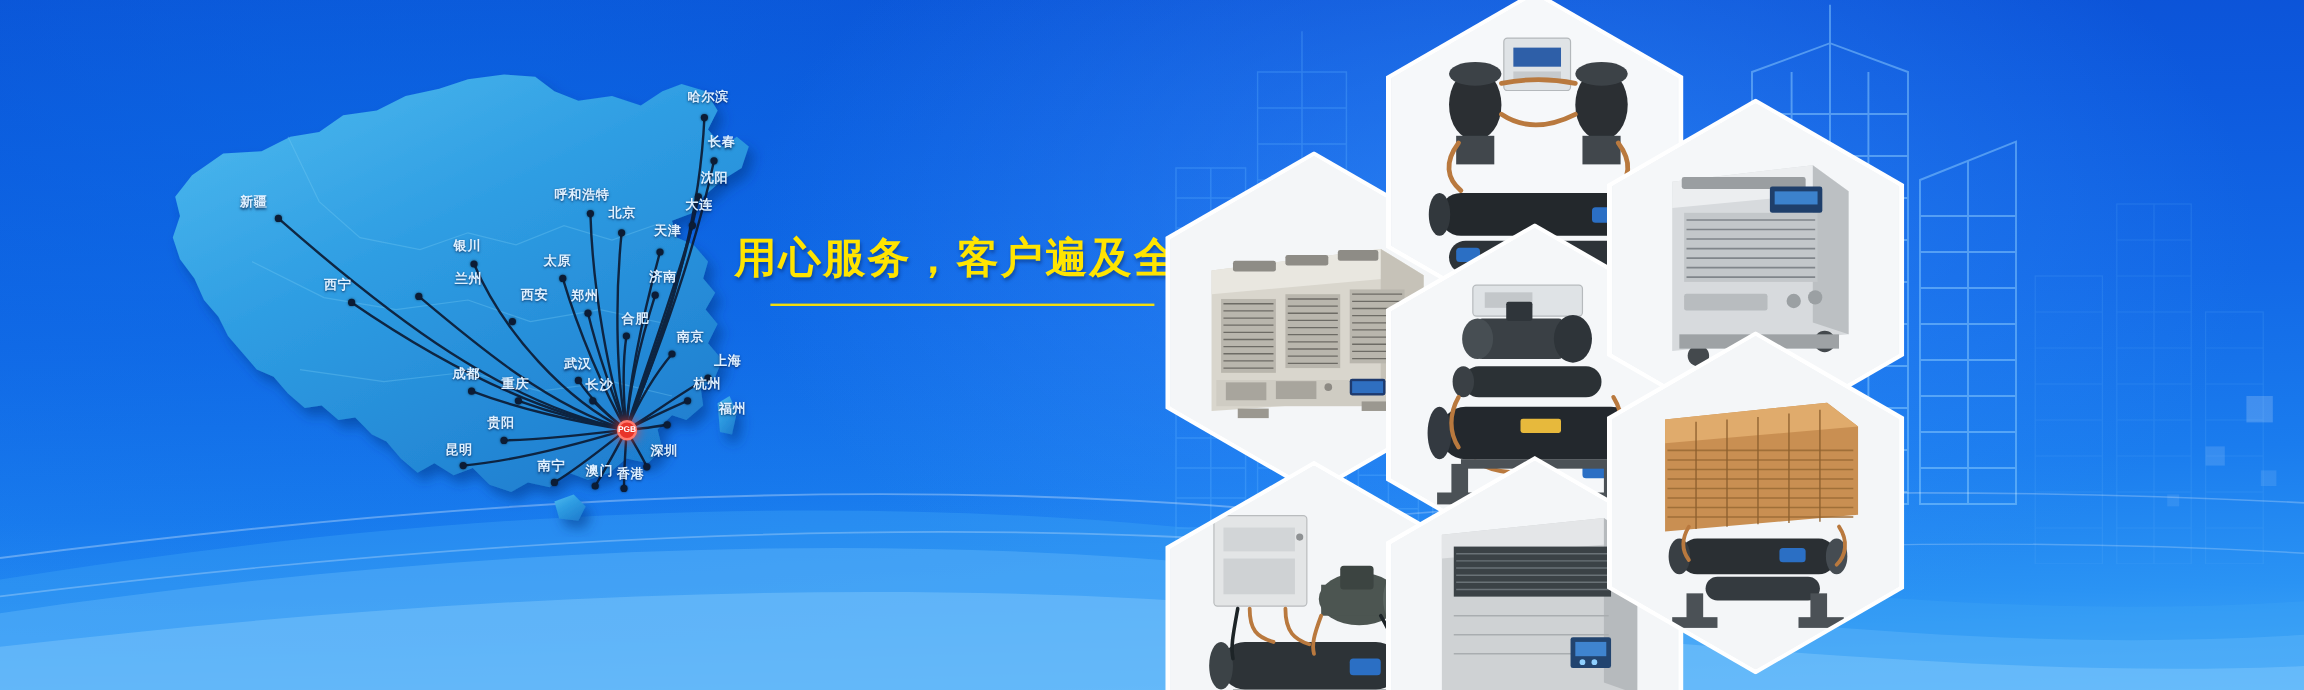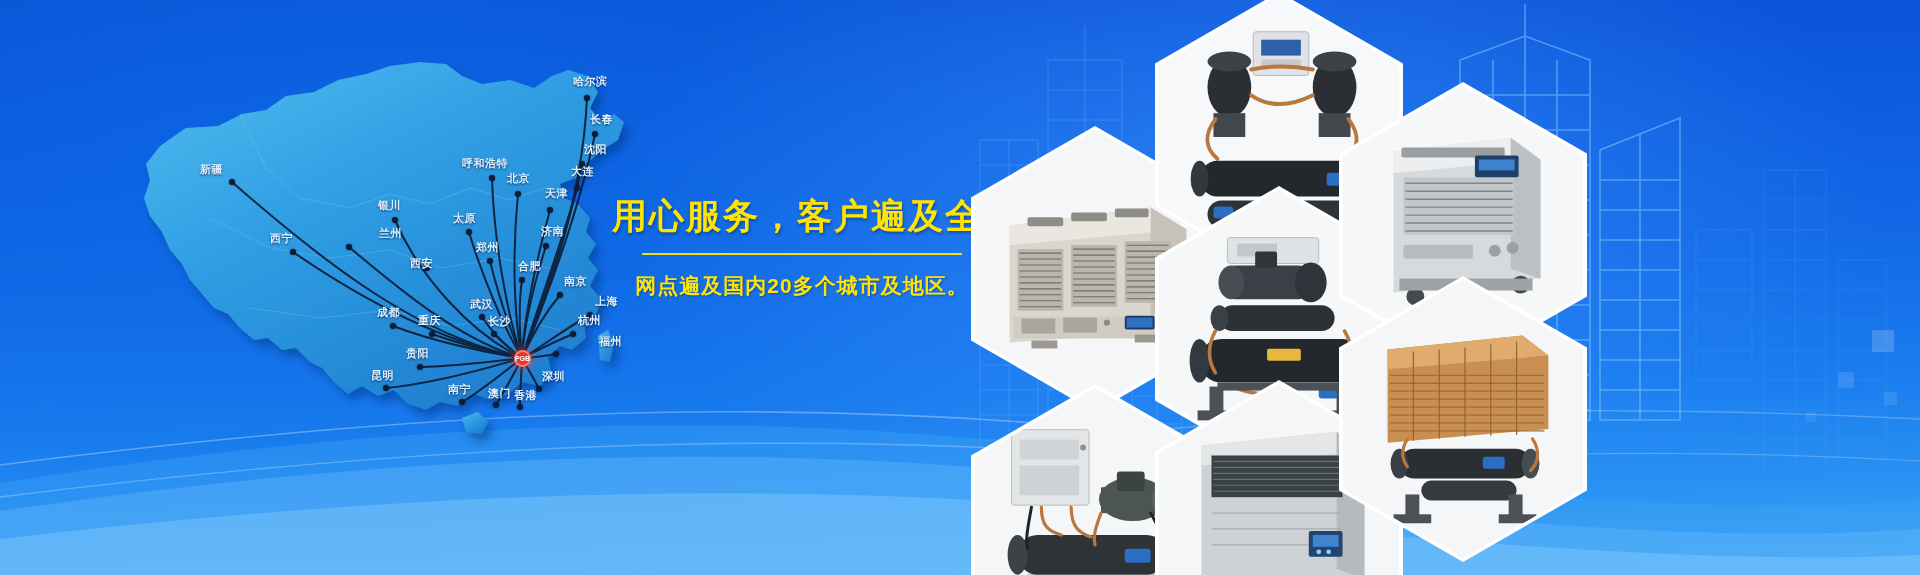--- a/index.html
+++ b/index.html
@@ -223,21 +223,21 @@
         <div class="city-label" style="left: 288px; top: 182px;">银川</div>
         <div class="city-dot" style="left: 376px; top: 211px;"></div>
         <div class="city-label" style="left: 363px; top: 195px;">太原</div>
         <div class="city-dot" style="left: 256px; top: 226px;"></div>
         <div class="city-label" style="left: 241px; top: 210px; margin-left: 48px;">兰州</div>
         <div class="city-dot" style="left: 200px; top: 231px;"></div>
         <div class="city-label" style="left: 180px; top: 215px;">西宁</div>
         <div class="city-dot" style="left: 397px; top: 240px;"></div>
         <div class="city-label" style="left: 386px; top: 224px;">郑州</div>
         <div class="city-dot" style="left: 334px; top: 247px;"></div>
-        <div class="city-label" style="left: 320px; top: 240px;">西安</div>
+        <div class="city-label" style="left: 320px; top: 223px; padding-left: 24px;">西安</div>
         <div class="city-dot" style="left: 453px; top: 225px;"></div>
         <div class="city-label" style="left: 451px; top: 208px;">济南</div>
         <div class="city-dot" style="left: 429px; top: 259px;"></div>
         <div class="city-label" style="left: 428px; top: 243px;">合肥</div>
         <div class="city-dot" style="left: 467px; top: 274px;"></div>
         <div class="city-label" style="left: 474px; top: 258px;">南京</div>
         <div class="city-dot" style="left: 497px; top: 294px;"></div>
         <div class="city-label" style="left: 505px; top: 278px; text-align: right;">上海</div>
         <div class="city-dot" style="left: 389px; top: 296px;"></div>
         <div class="city-label" style="left: 380px; top: 281px; text-align: center;">武汉</div>
@@ -263,21 +263,20 @@
         <div class="city-label" style="left: 398px; top: 370px;">澳门</div>
         <div class="city-dot" style="left: 427px; top: 386px;"></div>
         <div class="city-label" style="left: 424px; top: 372px;">香港</div>
         <div class="city-dot hub" style="left: 424px; top: 332px;">PGB</div>
       </div>
   </div>
 
   <div id="text-block">
     <div id="headline">用心服务，客户遍及全国</div>
     <div id="divider"></div>
-    <div class="sub-line">网点遍及国内20多个城市及地区。</div>
   </div>
 
   <div id="hex-collage">
 
     <div class="hex" style="left:16px;top:140px;width:248px;height:286px;">
       <div class="inner">
         <svg viewBox="0 0 240 280" preserveAspectRatio="xMidYMid meet">
           <rect width="240" height="280" fill="#f4f6f8"></rect>
 
           <path d="M34 96 L176 78 L212 100 L212 202 L34 214 Z" fill="#d9d6cd"></path>

